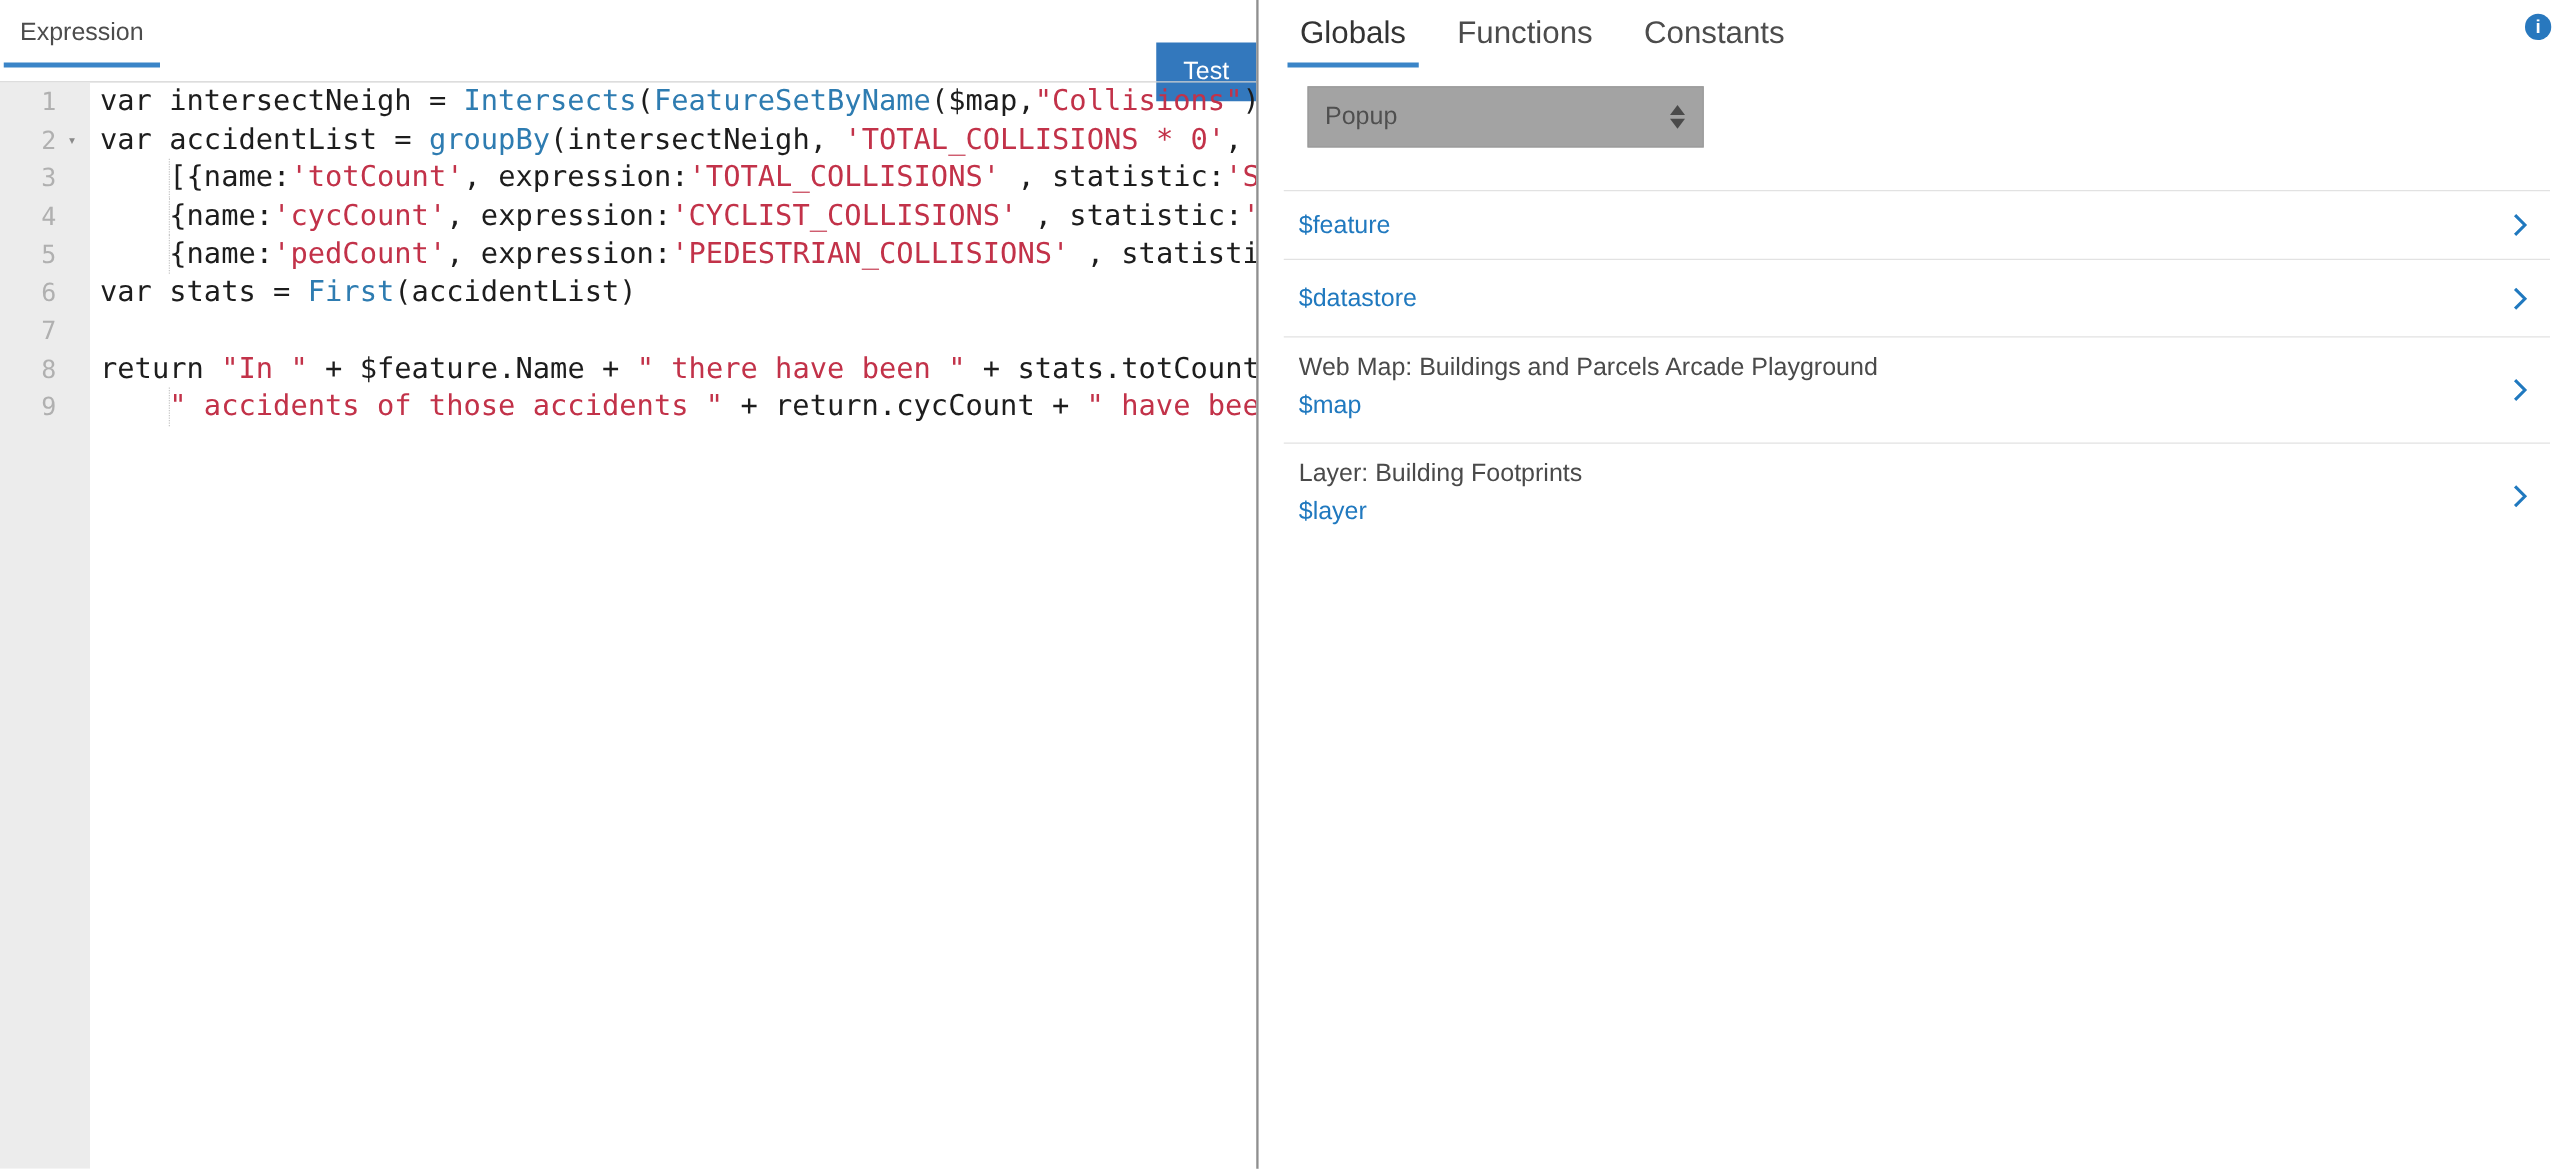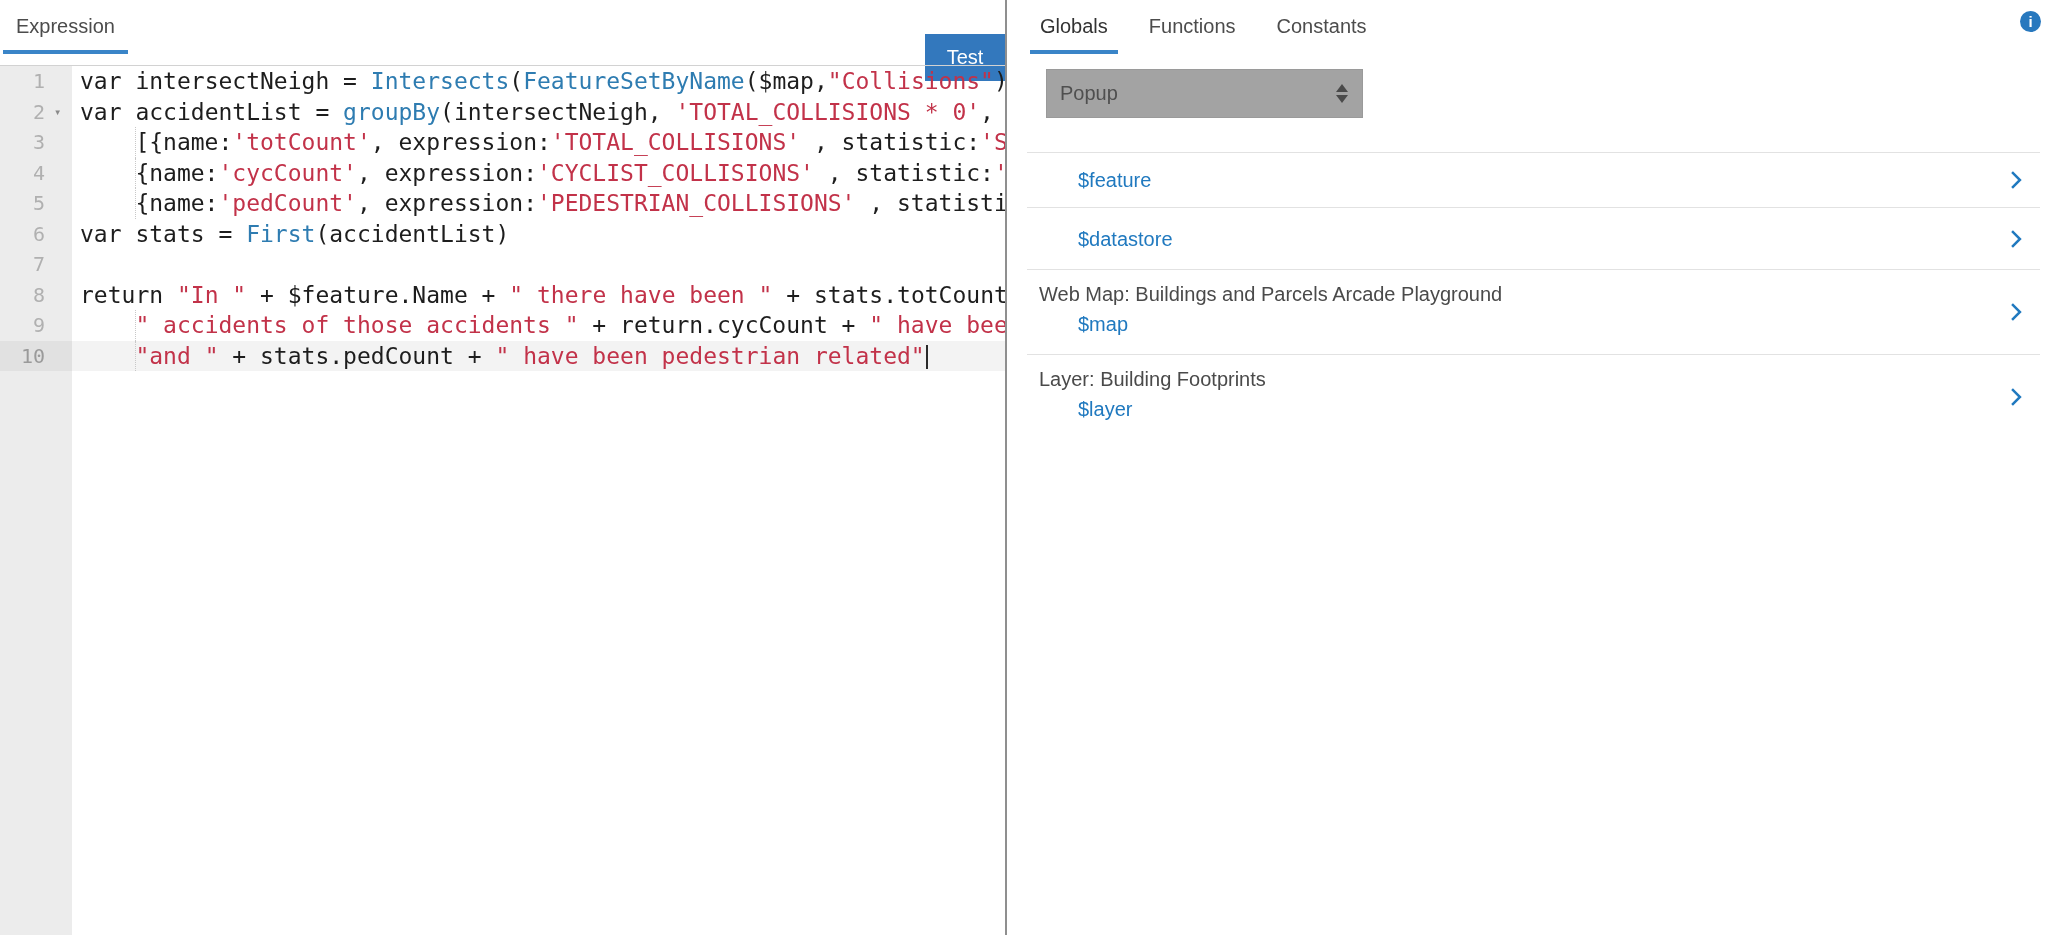--- a/index.html
+++ b/index.html
@@ -44,40 +44,40 @@
   .tok-s{color:var(--string-red);}
   .cursor{display:inline-block; width:2px; height:24px; background:#2a2a2a; vertical-align:middle; margin-left:1px;}
 
   
   .panel-divider{position:absolute; left:1005px; top:0; width:2px; height:935px; background:#8f8f8f;}
 
   
   .right-panel{position:absolute; left:1007px; top:0; right:0; height:935px; background:#fff;}
 
   .right-tabbar{position:relative; height:54px; padding-left:23px; display:flex;}
-  .rtab{position:relative; padding:0 10px; margin-right:21px; font-size:20px; color:#4c4c4c; line-height:52px; cursor:pointer;}
+  .rtab{position:relative; padding:0 10px; margin-right:21px; font-size:25px; color:#4c4c4c; line-height:52px; cursor:pointer;}
   .rtab.active{color:#333;}
   .rtab.active::after{content:""; position:absolute; left:0; right:0; bottom:0; height:4px; background:var(--accent);}
 
   .info-button{position:absolute; right:7px; top:11px; width:21px; height:21px; border-radius:50%; background:var(--info-blue);
                color:#fff; font-size:15px; font-weight:bold; display:flex; align-items:center; justify-content:center; cursor:pointer;}
 
   .profile-select{margin:15px 0 0 39px; width:317px; height:49px; border:1px solid #9a9a9a; background:#a3a3a3;
                   display:flex; align-items:center; padding:0 14px 0 13px; cursor:pointer;}
   .profile-select .sel-value{flex:1; font-size:20px; color:#4f4f4f;}
   .spinner{display:flex; flex-direction:column; gap:3px; align-items:center;}
   .spinner .up{width:0;height:0;border-left:6px solid transparent;border-right:6px solid transparent;border-bottom:8px solid #4a4a4a;}
   .spinner .down{width:0;height:0;border-left:6px solid transparent;border-right:6px solid transparent;border-top:8px solid #4a4a4a;}
 
   .globals-list{margin-top:34px;}
   .row-separator{margin-left:20px; margin-right:8px; border-top:1px solid #e2e2e2; height:0;}
   .glob-row{position:relative; padding:13px 60px 18px 32px; cursor:pointer;}
   .glob-row.single{height:54px; padding:0 60px 0 32px; display:flex; align-items:center;}
   .glob-title{font-size:20px; color:#4a4a4a; line-height:23px;}
-  .glob-link{font-size:20px; color:var(--link-blue); line-height:23px; margin-top:7px;margin-left:39px;}
+  .glob-link{font-size:20px; color:var(--link-blue); line-height:23px; margin-top:7px;}
   .glob-row.single .glob-link{margin-top:0;}
   .chevron{position:absolute; right:26px; top:50%; transform:translateY(-50%); color:var(--link-blue); width:12px; height:18px;}
   .chevron svg{display:block; width:12px; height:18px;}
 </style>
 </head>
 <body>
 
 <div class="app">
 
   <div class="left-panel">
@@ -90,21 +90,20 @@
       <div id="code-lines">
           <div class="code-line"><span class="ln">1</span><span class="code"><span class="tok-k">var</span><span class="tok-t"> intersectNeigh = </span><span class="tok-f">Intersects</span><span class="tok-t">(</span><span class="tok-f">FeatureSetByName</span><span class="tok-t">($map,</span><span class="tok-s">"Collisions"</span><span class="tok-t">)</span></span></div>
           <div class="code-line"><span class="ln">2</span><span class="fold">▾</span><span class="code"><span class="tok-k">var</span><span class="tok-t"> accidentList = </span><span class="tok-f">groupBy</span><span class="tok-t">(intersectNeigh, </span><span class="tok-s">'TOTAL_COLLISIONS * 0'</span><span class="tok-t">,</span></span></div>
           <div class="code-line"><span class="ln">3</span><span class="guide"></span><span class="code"><span class="tok-t">    [{name:</span><span class="tok-s">'totCount'</span><span class="tok-t">, expression:</span><span class="tok-s">'TOTAL_COLLISIONS'</span><span class="tok-t"> , statistic:</span><span class="tok-s">'SU</span></span></div>
           <div class="code-line"><span class="ln">4</span><span class="guide"></span><span class="code"><span class="tok-t">    {name:</span><span class="tok-s">'cycCount'</span><span class="tok-t">, expression:</span><span class="tok-s">'CYCLIST_COLLISIONS'</span><span class="tok-t"> , statistic:</span><span class="tok-s">'S</span></span></div>
           <div class="code-line"><span class="ln">5</span><span class="guide"></span><span class="code"><span class="tok-t">    {name:</span><span class="tok-s">'pedCount'</span><span class="tok-t">, expression:</span><span class="tok-s">'PEDESTRIAN_COLLISIONS'</span><span class="tok-t"> , statistic</span></span></div>
           <div class="code-line"><span class="ln">6</span><span class="code"><span class="tok-k">var</span><span class="tok-t"> stats = </span><span class="tok-f">First</span><span class="tok-t">(accidentList)</span></span></div>
           <div class="code-line"><span class="ln">7</span><span class="code"></span></div>
           <div class="code-line"><span class="ln">8</span><span class="code"><span class="tok-k">return</span><span class="tok-t"> </span><span class="tok-s">"In "</span><span class="tok-t"> + $feature.Name + </span><span class="tok-s">" there have been "</span><span class="tok-t"> + stats.totCount</span></span></div>
           <div class="code-line"><span class="ln">9</span><span class="guide"></span><span class="code"><span class="tok-t">    </span><span class="tok-s">" accidents of those accidents "</span><span class="tok-t"> + return.cycCount + </span><span class="tok-s">" have bee</span></span></div>
-          <div class="code-line active"><span class="ln">10</span><span class="guide"></span><span class="code"><span class="tok-t">    </span><span class="tok-s">"and "</span><span class="tok-t"> + stats.pedCount + </span><span class="tok-s">" have been pedestrian related"</span><span class="cursor"></span></span></div>
         </div>
     </div>
   </div>
 
   <div class="panel-divider"></div>
 
   <div class="right-panel">
     <div class="right-tabbar">
       <div class="rtab active">Globals</div>
       <div class="rtab">Functions</div>

